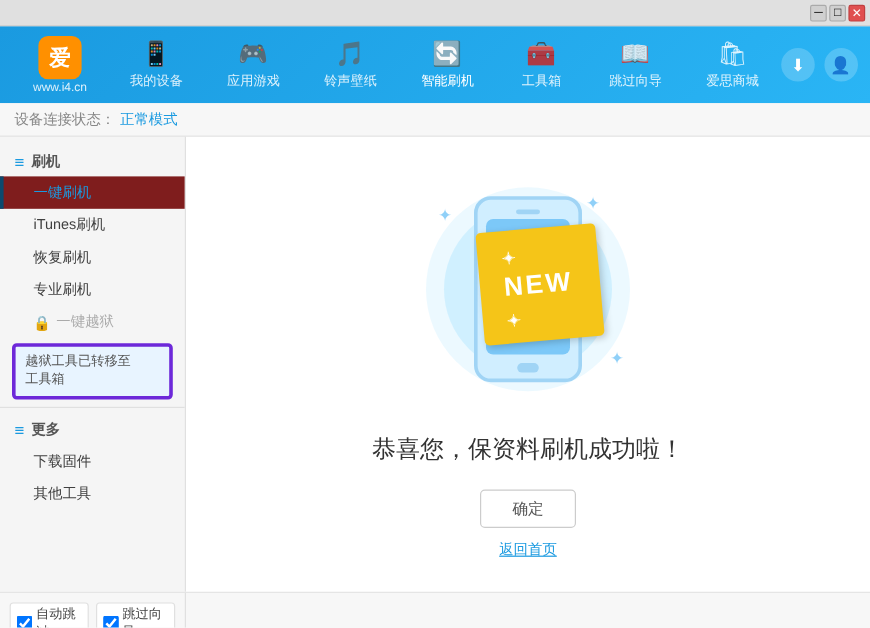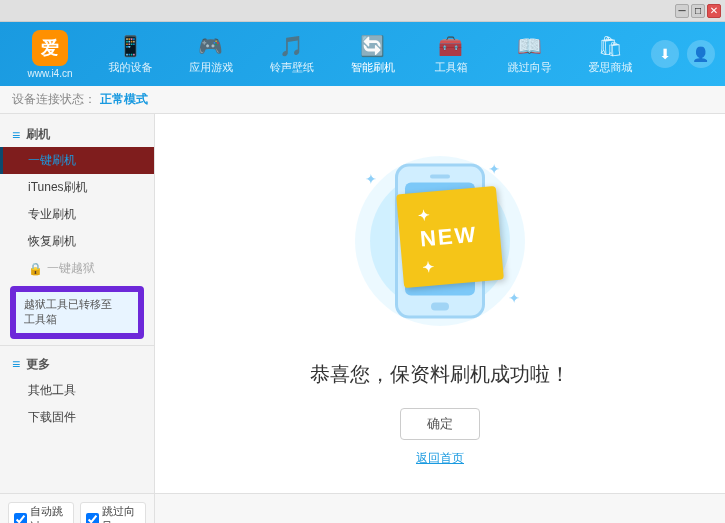--- a/index.html
+++ b/index.html
@@ -85,21 +85,21 @@
       height: 28px;
       background: #f7f7f7;
       border-bottom: 1px solid #e0e0e0;
       display: flex;
       align-items: center;
       padding: 0 12px;
       font-size: 12px;
       color: #555;
     }
     .statusbar-label { color: #888; }
-    .statusbar-value { color: #1a9ae0; font-weight: bold; margin-left: 4px; }
+    .statusbar-value { color: #1a9ae0; font-weight: normal; margin-left: 4px; }
 
     
     .main {
       display: flex;
       height: calc(523px - 22px - 64px - 28px - 30px);
     }
 
     
     .sidebar {
       width: 155px;
@@ -136,21 +136,21 @@
       padding: 5px 12px 5px 28px;
       color: #aaa;
       font-size: 12px;
       display: flex;
       align-items: center;
       gap: 4px;
     }
     .sidebar-notice {
       margin: 4px 10px;
       background: #e8f4ff;
-      border: 6px solid #6d28d9;
+      border: 3px solid #6d28d9;
       border-radius: 4px;
       padding: 5px 8px;
       font-size: 11px;
       color: #555;
       line-height: 1.4;
     }
     .sidebar-divider {
       height: 1px;
       background: #e0e0e0;
       margin: 6px 0;
@@ -349,35 +349,35 @@
 
 <div class="main">
 
   <div class="sidebar">
     <div class="sidebar-section-header">
       <span class="sidebar-section-icon">≡</span>
       <span>刷机</span>
     </div>
     <div class="sidebar-item active">一键刷机</div>
     <div class="sidebar-item">iTunes刷机</div>
+    <div class="sidebar-item">恢复刷机</div>
     <div class="sidebar-item">专业刷机</div>
-    <div class="sidebar-item">恢复刷机</div>
     <div class="sidebar-disabled">
       <span>🔒</span>
       <span>一键越狱</span>
     </div>
     <div class="sidebar-notice" style="white-space: pre-line;">越狱工具已转移至
 工具箱</div>
     <div class="sidebar-divider"></div>
     <div class="sidebar-section-header">
       <span class="sidebar-section-icon">≡</span>
       <span>更多</span>
     </div>
+    <div class="sidebar-item">下载固件</div>
     <div class="sidebar-item">其他工具</div>
-    <div class="sidebar-item">下载固件</div>
   </div>
 
   <div class="content">
     <div class="success-illustration">
 
       <div style="position:absolute;left:50%;top:50%;transform:translate(-50%,-50%);width:170px;height:170px;background:#e0f5ff;border-radius:50%;opacity:0.6;"></div>
       <div style="position:absolute;left:50%;top:50%;transform:translate(-50%,-50%);width:140px;height:140px;background:#c5ecff;border-radius:50%;opacity:0.7;"></div>
 
       <div class="phone-shape">
         <div class="phone-screen"></div>

